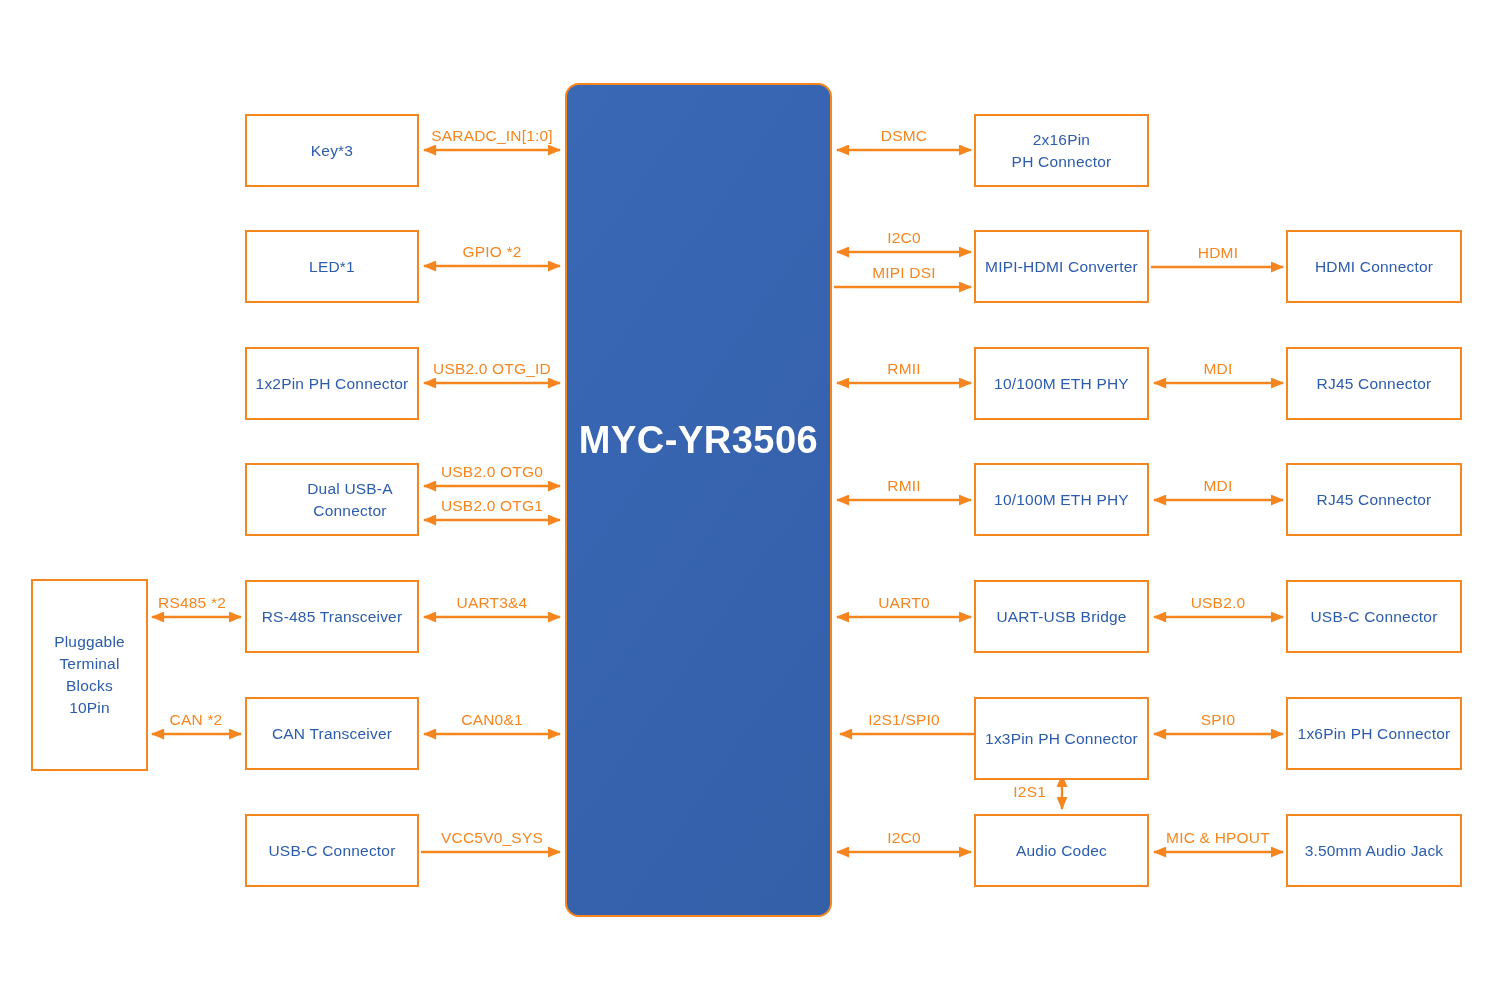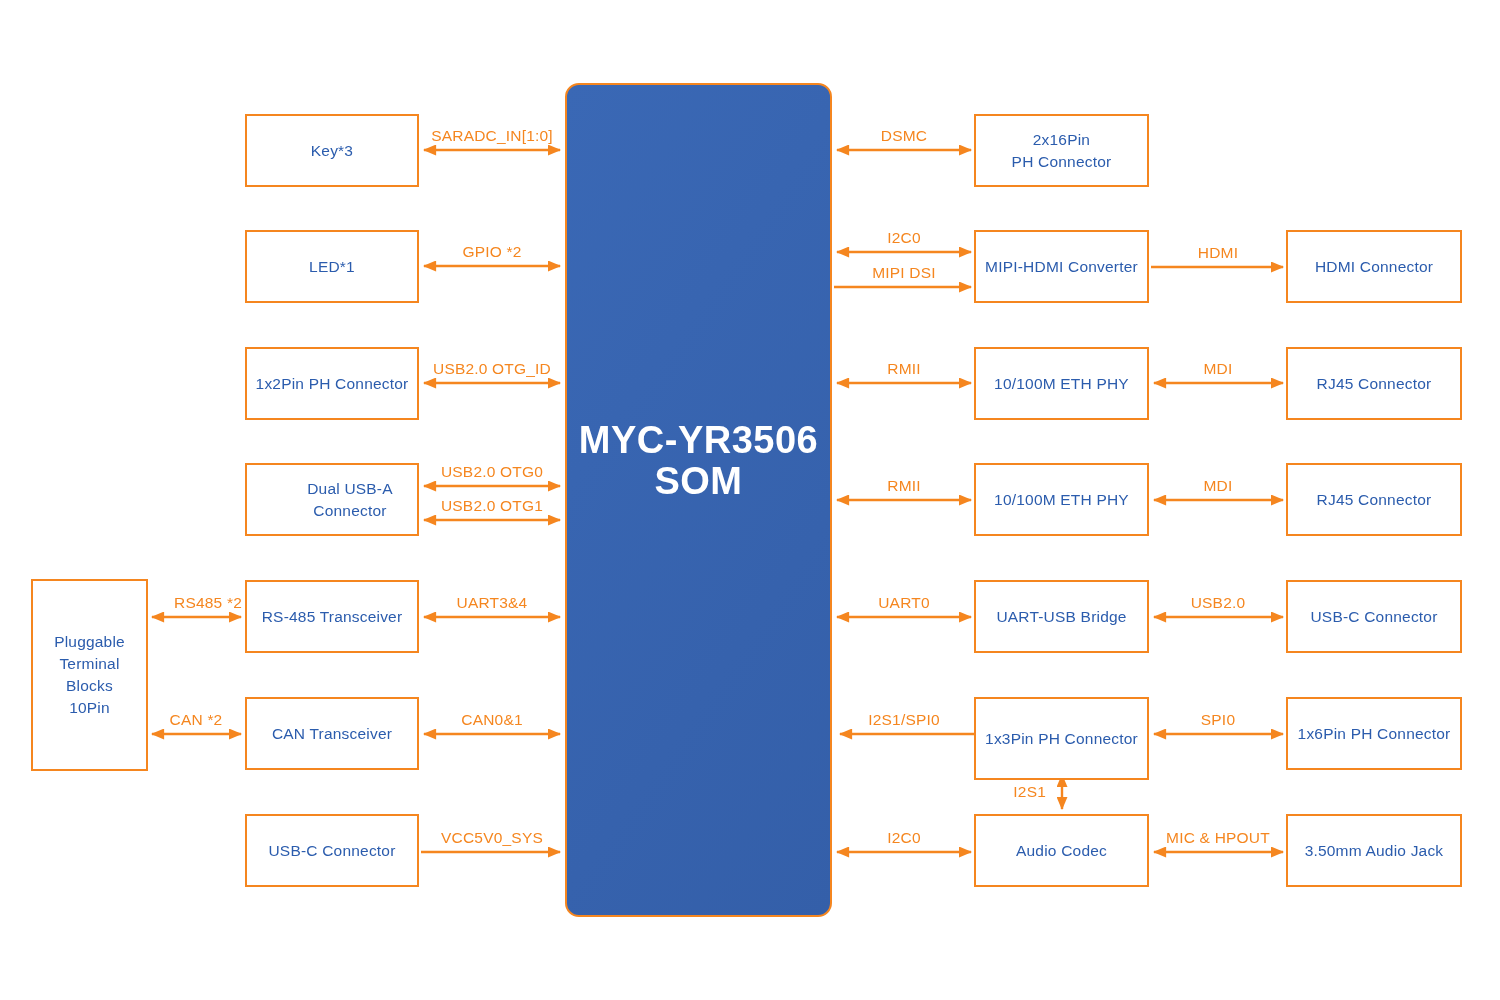--- a/index.html
+++ b/index.html
@@ -74,21 +74,20 @@
     <line x1="1154" y1="617" x2="1283" y2="617" marker-start="url(#ah)" marker-end="url(#ah)"></line>
     <line x1="1154" y1="734" x2="1283" y2="734" marker-start="url(#ah)" marker-end="url(#ah)"></line>
     <line x1="1154" y1="852" x2="1283" y2="852" marker-start="url(#ah)" marker-end="url(#ah)"></line>
 
     <line x1="1062" y1="775" x2="1062" y2="809" marker-start="url(#ah)" marker-end="url(#ah)"></line>
   </svg>
 
   <div class="som">
     <div class="som-title">
       <div>MYC-YR3506</div>
-      <div>SOM</div>
     </div>
   </div>
 
   <div class="node" style="left:31px; top:579px; width:117px; height:192px;">Pluggable
 Terminal
 Blocks
 10Pin</div>
 
   <div class="node" style="left:245px; top:114px; width:174px; height:73px;">Key*3</div>
   <div class="node" style="left:245px; top:230px; width:174px; height:73px;">LED*1</div>
@@ -117,21 +116,21 @@
 
   <span class="bus-label" style="left:492px; top:150px;">SARADC_IN[1:0]</span>
   <span class="bus-label" style="left:492px; top:266px;">GPIO *2</span>
   <span class="bus-label" style="left:492px; top:383px;">USB2.0 OTG_ID</span>
   <span class="bus-label" style="left:492px; top:486px;">USB2.0 OTG0</span>
   <span class="bus-label" style="left:492px; top:520px;">USB2.0 OTG1</span>
   <span class="bus-label" style="left:492px; top:617px;">UART3&amp;4</span>
   <span class="bus-label" style="left:492px; top:734px;">CAN0&amp;1</span>
   <span class="bus-label" style="left:492px; top:852px;">VCC5V0_SYS</span>
 
-  <span class="bus-label" style="left:208px; top:617px;">RS485 *2</span>
+  <span class="bus-label" style="left:192px; top:617px;">RS485 *2</span>
   <span class="bus-label" style="left:196px; top:734px;">CAN *2</span>
 
   <span class="bus-label" style="left:904px; top:150px;">DSMC</span>
   <span class="bus-label" style="left:904px; top:252px;">I2C0</span>
   <span class="bus-label" style="left:904px; top:287px;">MIPI DSI</span>
   <span class="bus-label" style="left:904px; top:383px;">RMII</span>
   <span class="bus-label" style="left:904px; top:500px;">RMII</span>
   <span class="bus-label" style="left:904px; top:617px;">UART0</span>
   <span class="bus-label" style="left:904px; top:734px;">I2S1/SPI0</span>
   <span class="bus-label" style="left:904px; top:852px;">I2C0</span>

